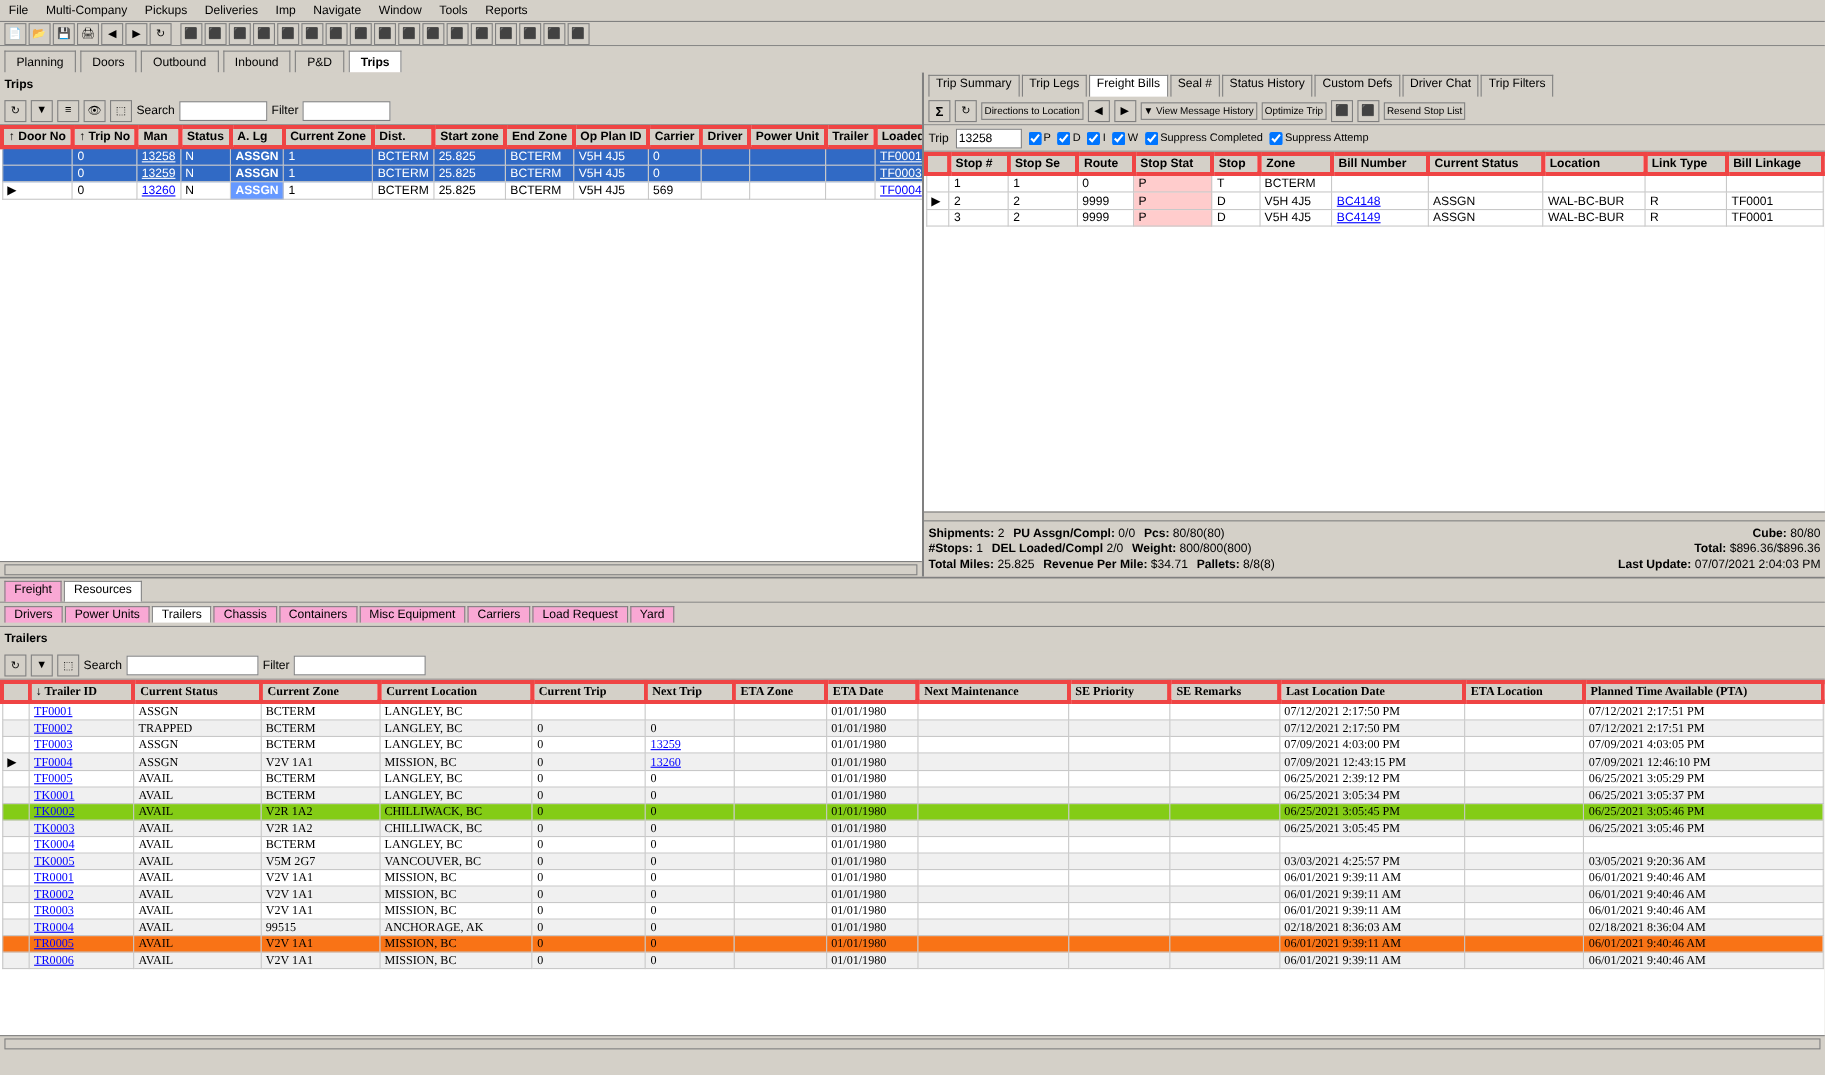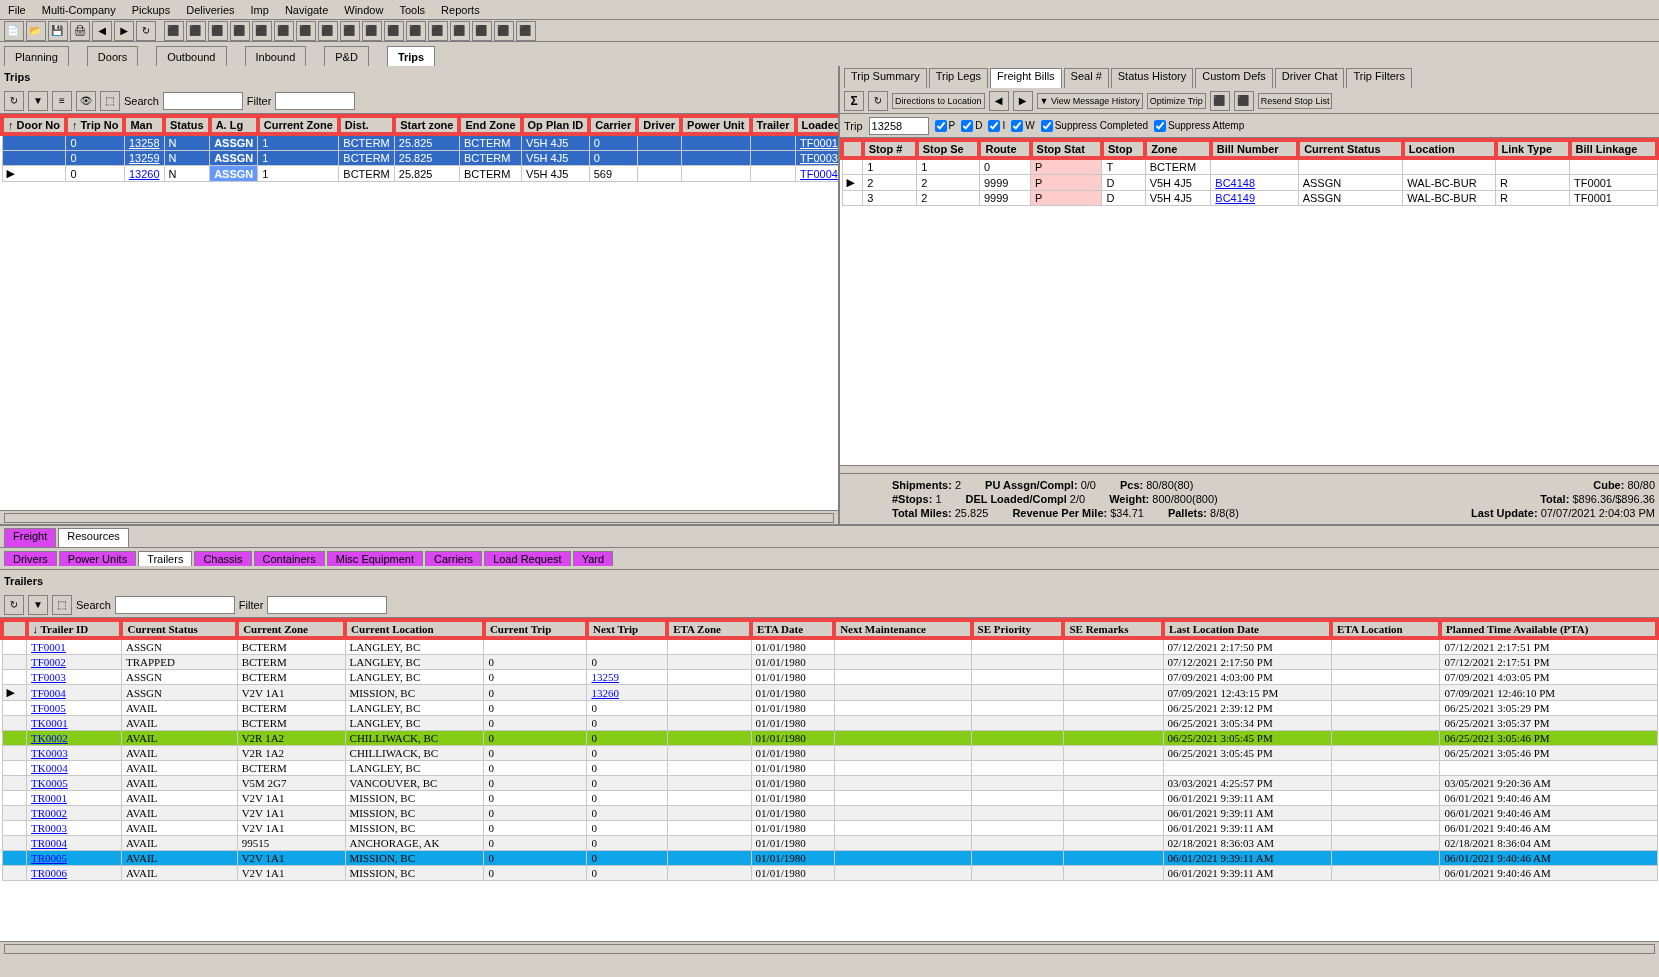--- a/index.html
+++ b/index.html
@@ -4,21 +4,21 @@
   <style>
     * { box-sizing: border-box; margin: 0; padding: 0; }
     body { font-family: 'Segoe UI', Tahoma, Geneva, Verdana, sans-serif; font-size: 11px; background: #d4d0c8; color: #000; overflow: hidden; }
     
     
     .toolbar { background: #d4d0c8; padding: 2px 4px; border-bottom: 1px solid #808080; display: flex; align-items: center; gap: 2px; height: 22px; }
     .menu-bar { background: #d4d0c8; padding: 1px 4px; display: flex; align-items: center; gap: 8px; height: 20px; border-bottom: 1px solid #808080; }
     .menu-item { font-size: 11px; cursor: pointer; padding: 1px 4px; }
     
     
-    .tab-strip { background: #d4d0c8; padding: 2px 4px 0; display: flex; align-items: flex-end; gap: 18px; height: 24px; }
+    .tab-strip { background: #d4d0c8; padding: 2px 4px 0; display: flex; align-items: flex-end; gap: 4px; height: 24px; }
     .tab { padding: 2px 10px; border: 1px solid #808080; border-bottom: none; background: #d4d0c8; cursor: pointer; font-size: 11px; height: 20px; display: flex; align-items: center; }
     .tab.active { background: #ffffff; font-weight: bold; }
     
     
     .main-container { display: flex; flex-direction: column; height: calc(977px - 88px); }
     
     
     .top-section { display: flex; height: 460px; border-bottom: 2px solid #808080; }
     
     
@@ -45,29 +45,29 @@
     .right-tab.active { background: #ffffff; }
     .right-toolbar { padding: 2px 4px; display: flex; align-items: center; gap: 4px; height: 26px; background: #d4d0c8; border-bottom: 1px solid #808080; }
     .trip-input { width: 60px; border: 1px solid #808080; background: white; height: 18px; font-size: 11px; padding: 0 2px; }
     .checkbox-label { font-size: 10px; display: flex; align-items: center; gap: 2px; }
     
     
     .fb-table-container { flex: 1; overflow: auto; background: white; }
     
     
     .summary-section { padding: 4px; background: #d4d0c8; border-top: 1px solid #808080; font-size: 11px; }
-    .summary-row { display: flex; gap: 24px; padding: 1px 0; margin-left: 48px; }
+    .summary-row { display: flex; gap: 8px; padding: 1px 0; }
     .summary-label { font-weight: bold; }
     
     
     .bottom-section { flex: 1; display: flex; flex-direction: column; overflow: hidden; }
     
     
     .resources-tab-strip { display: flex; padding: 2px 4px 0; gap: 2px; height: 22px; background: #d4d0c8; border-bottom: 1px solid #808080; }
-    .section-tab { padding: 1px 8px; border: 1px solid #808080; border-bottom: none; background: #d946ef; cursor: pointer; font-size: 11px; }
+    .section-tab { padding: 1px 8px; border: 1px solid #808080; border-bottom: none; background: #f9a8d4; cursor: pointer; font-size: 11px; }
     .section-tab.active { background: #ffffff; }
     
     .freight-resources-tabs { display: flex; padding: 0 4px; gap: 2px; height: 22px; align-items: center; background: #d4d0c8; border-bottom: 1px solid #808080; }
     
     .trailers-section { flex: 1; display: flex; flex-direction: column; overflow: hidden; }
     .trailers-header { padding: 2px 4px; background: #d4d0c8; display: flex; align-items: center; gap: 4px; height: 22px; }
     .trailers-title { font-weight: bold; font-size: 11px; }
     .trailers-toolbar { padding: 2px 4px; display: flex; align-items: center; gap: 4px; height: 26px; background: #d4d0c8; border-bottom: 1px solid #808080; }
     .trailers-table-container { flex: 1; overflow: auto; background: white; font-family: Liberation Serif, serif; }
     
@@ -647,21 +647,21 @@
     <td>0</td>
     <td></td>
     <td>01/01/1980</td>
     <td></td>
     <td></td>
     <td></td>
     <td>02/18/2021 8:36:03 AM</td>
     <td></td>
     <td>02/18/2021 8:36:04 AM</td>
   </tr>
-              <tr style="background: #0ea5e9; margin-top: 44px;">
+              <tr style="background: #f97316; margin-top: 44px;">
     <td></td>
     <td style="color:#0000ff;text-decoration:underline;cursor:pointer">TR0005</td>
     <td>AVAIL</td>
     <td>V2V 1A1</td>
     <td>MISSION, BC</td>
     <td>0</td>
     <td>0</td>
     <td></td>
     <td>01/01/1980</td>
     <td></td>

